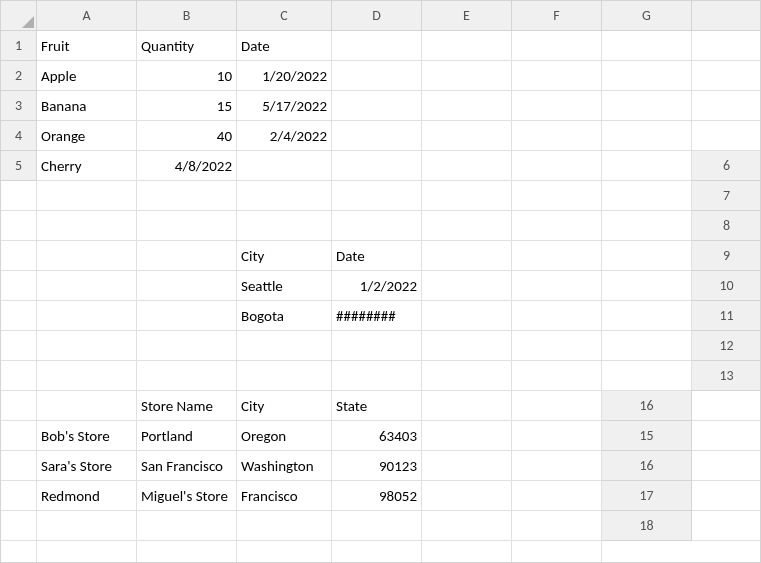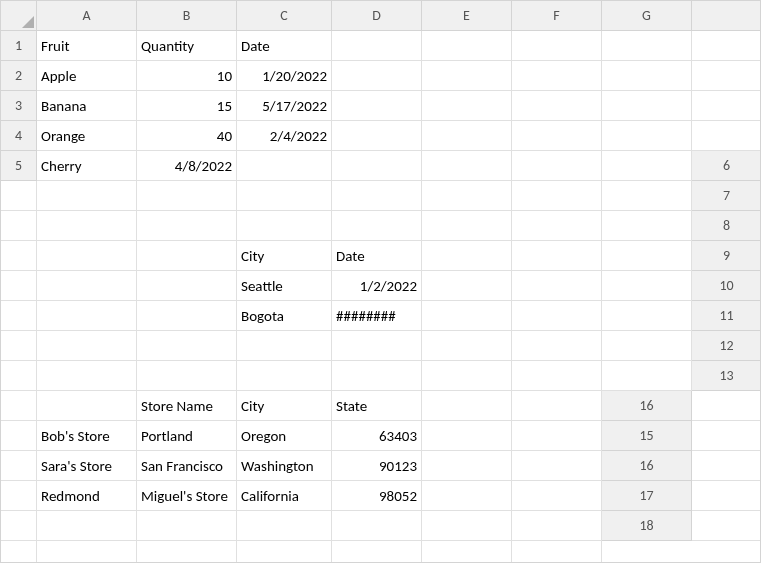--- a/index.html
+++ b/index.html
@@ -226,21 +226,21 @@
   <div class="cell l">Washington</div>
   <div class="cell r">90123</div>
   <div class="cell"></div>
   <div class="cell"></div>
 
   <div class="rowhdr">16</div>
   <div class="cell"></div>
   <div class="cell"></div>
   <div class="cell l">Redmond</div>
   <div class="cell l">Miguel's Store</div>
-  <div class="cell l">California</div>
+  <div class="cell l">Francisco</div>
   <div class="cell r">98052</div>
   <div class="cell"></div>
   <div class="cell"></div>
 
   <div class="rowhdr">17</div>
   <div class="cell"></div>
   <div class="cell"></div>
   <div class="cell"></div>
   <div class="cell"></div>
   <div class="cell"></div>

